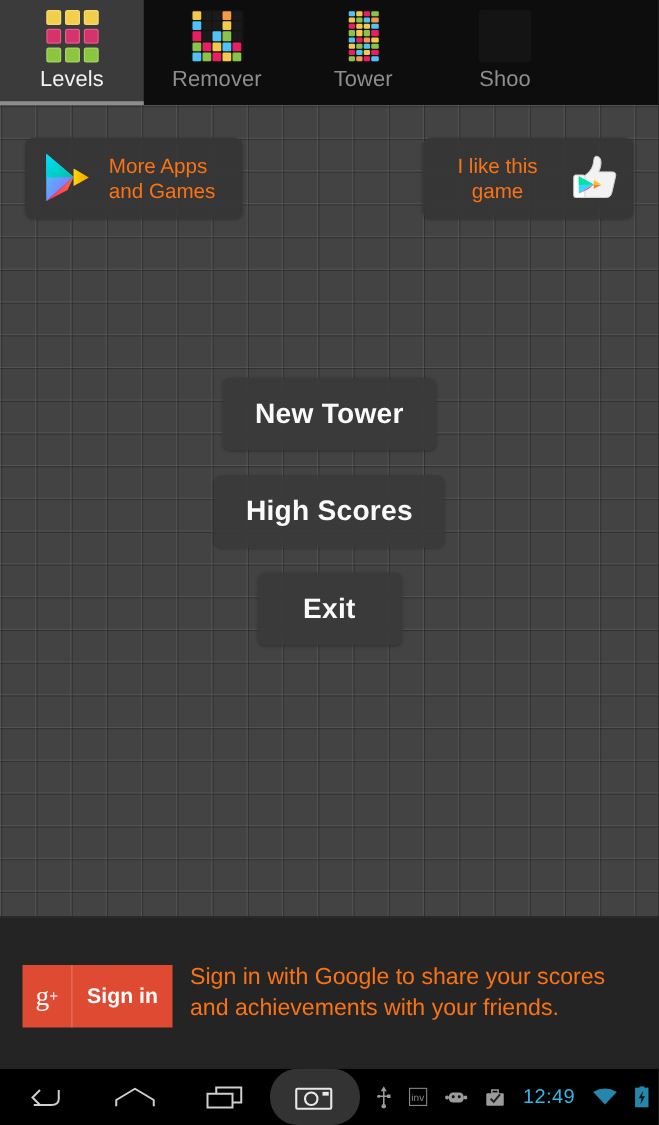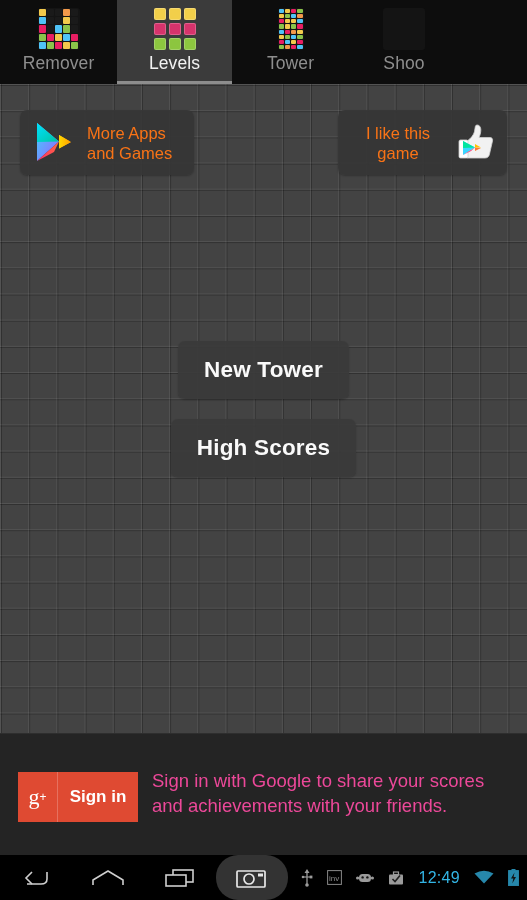--- a/index.html
+++ b/index.html
@@ -137,21 +137,21 @@
     flex:0 0 auto;
   }
   #gplus-icon sup { font-size:12px; font-family:"Liberation Sans", sans-serif; }
   #signin-label {
     flex:1; text-align:center;
     color:#fff; font-size:17px; font-weight:bold;
     font-family:"Liberation Sans", sans-serif;
   }
   #signin-text {
     margin-left:14px; margin-top:-4px;
-    color:#ec4899; font-size:18.5px; line-height:25px;
+    color:#f97316; font-size:18.5px; line-height:25px;
     white-space:pre-line;
   }
 
   
   #navbar {
     position:absolute; left:0; top:855px; width:527px; height:45px;
     background:#000;
     display:flex; align-items:center;
     z-index:6;
   }
@@ -166,67 +166,67 @@
   .wifi-icon { color:#33b5e5; }
 </style>
 </head>
 <body>
 
 <div id="screen">
 
   <div id="field"></div>
 
   <div id="tabbar">
-
-    <div class="tab" style="width:117px;">
-      <div class="tab-icon">
-        <div class="ico-grid" style="grid-template-columns:repeat(5,1fr);grid-template-rows:repeat(5,1fr);">
-          <i style="background:#f2c94c"></i>
-            <i style="background:#1a1a1a"></i>
-            <i style="background:#1a1a1a"></i>
-            <i style="background:#f2994a"></i>
-            <i style="background:#1a1a1a"></i>
-          <i style="background:#4fc3f7"></i>
-            <i style="background:#1a1a1a"></i>
-            <i style="background:#1a1a1a"></i>
-            <i style="background:#f2c94c"></i>
-            <i style="background:#1a1a1a"></i>
-          <i style="background:#e91e63"></i>
-            <i style="background:#1a1a1a"></i>
-            <i style="background:#4fc3f7"></i>
-            <i style="background:#8bc34a"></i>
-            <i style="background:#1a1a1a"></i>
-          <i style="background:#8bc34a"></i>
-            <i style="background:#e91e63"></i>
-            <i style="background:#f2c94c"></i>
-            <i style="background:#4fc3f7"></i>
-            <i style="background:#e91e63"></i>
-          <i style="background:#4fc3f7"></i>
-            <i style="background:#8bc34a"></i>
-            <i style="background:#e91e63"></i>
-            <i style="background:#f2c94c"></i>
-            <i style="background:#8bc34a"></i>
-        </div>
-      </div>
-      <div class="tab-label">Remover</div>
-    </div>
 
     <div class="tab selected" style="width:115px;">
       <div class="tab-icon ico-levels">
         <i style="background:#f2cf4a"></i>
           <i style="background:#f2cf4a"></i>
           <i style="background:#f2cf4a"></i>
         <i style="background:#d6336c"></i>
           <i style="background:#d6336c"></i>
           <i style="background:#d6336c"></i>
         <i style="background:#8cc63f"></i>
           <i style="background:#8cc63f"></i>
           <i style="background:#8cc63f"></i>
       </div>
       <div class="tab-label">Levels</div>
+    </div>
+
+    <div class="tab" style="width:117px;">
+      <div class="tab-icon">
+        <div class="ico-grid" style="grid-template-columns:repeat(5,1fr);grid-template-rows:repeat(5,1fr);">
+          <i style="background:#f2c94c"></i>
+            <i style="background:#1a1a1a"></i>
+            <i style="background:#1a1a1a"></i>
+            <i style="background:#f2994a"></i>
+            <i style="background:#1a1a1a"></i>
+          <i style="background:#4fc3f7"></i>
+            <i style="background:#1a1a1a"></i>
+            <i style="background:#1a1a1a"></i>
+            <i style="background:#f2c94c"></i>
+            <i style="background:#1a1a1a"></i>
+          <i style="background:#e91e63"></i>
+            <i style="background:#1a1a1a"></i>
+            <i style="background:#4fc3f7"></i>
+            <i style="background:#8bc34a"></i>
+            <i style="background:#1a1a1a"></i>
+          <i style="background:#8bc34a"></i>
+            <i style="background:#e91e63"></i>
+            <i style="background:#f2c94c"></i>
+            <i style="background:#4fc3f7"></i>
+            <i style="background:#e91e63"></i>
+          <i style="background:#4fc3f7"></i>
+            <i style="background:#8bc34a"></i>
+            <i style="background:#e91e63"></i>
+            <i style="background:#f2c94c"></i>
+            <i style="background:#8bc34a"></i>
+        </div>
+      </div>
+      <div class="tab-label">Remover</div>
     </div>
 
     <div class="tab" style="width:117px;">
       <div class="tab-icon">
         <div class="ico-grid ico-tower" style="grid-template-columns:repeat(4,1fr);grid-template-rows:repeat(8,1fr);">
           <i style="background:#4fc3f7"></i>
             <i style="background:#f2c94c"></i>
             <i style="background:#e91e63"></i>
             <i style="background:#8bc34a"></i>
           <i style="background:#f2c94c"></i>
@@ -322,20 +322,21 @@
         <path d="M21 26.5 L27 26.5 L21 23 Z" fill="#ffc400"></path>
         <path d="M21 26.5 L27 27 L21 30 Z" fill="#ff7a33"></path>
         <path d="M21 26.5 L9 34 L17 30 Z" fill="#ff2c6e"></path>
       </svg>
     </div>
   </div>
 
   <div id="menu">
     <button class="menu-btn">New Tower</button>
     <button class="menu-btn">High Scores</button>
+    <button class="menu-btn">Exit</button>
   </div>
 
   <div id="signin-panel">
     <button id="signin-btn">
       <span id="gplus-icon">
         <span>g</span>
           <sup>+</sup>
       </span>
       <span id="signin-label">Sign in</span>
     </button>

